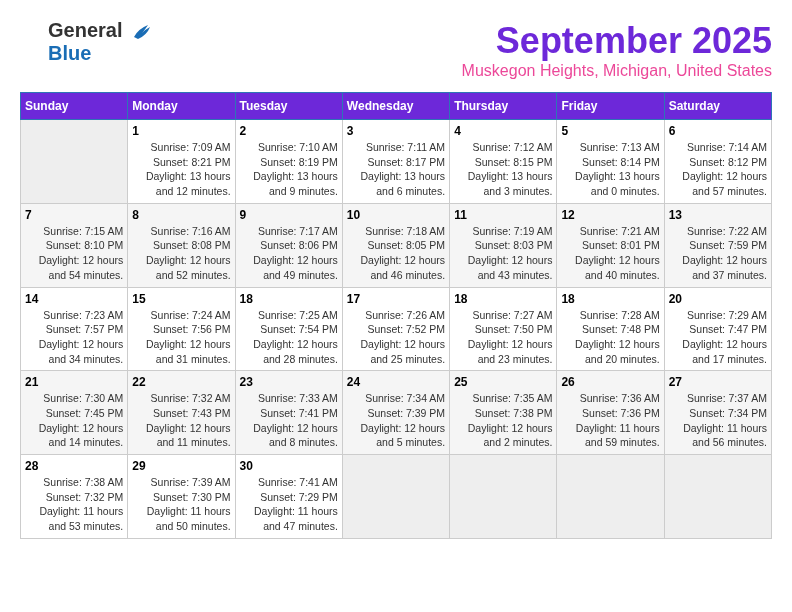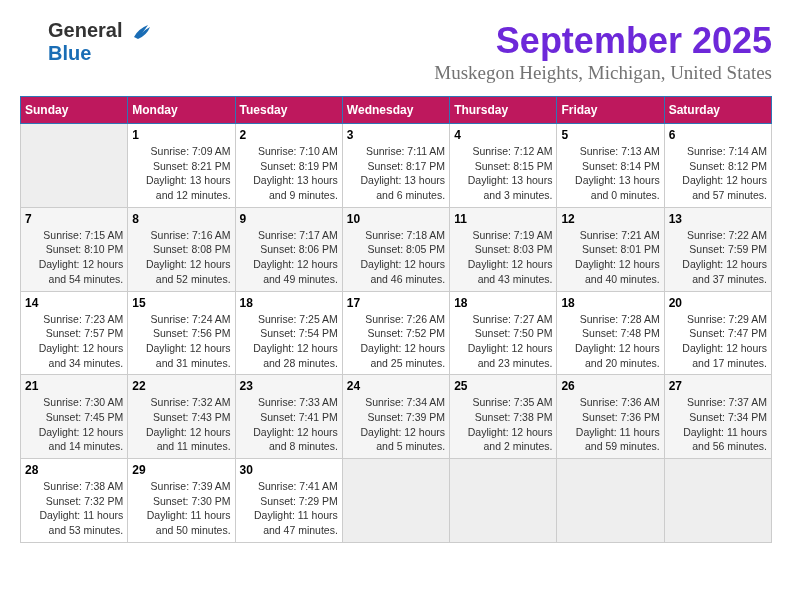--- a/index.html
+++ b/index.html
@@ -18,38 +18,37 @@
     .title-area {
       text-align: right;
       margin-bottom: 4px;
     }
     .month-title {
       font-size: 36px;
       font-weight: bold;
       color: #6d28d9;
     }
     .location-title {
-      font-size: 19px;
-      color: #737373;
-      font-family: Liberation Serif, serif;
+      font-size: 16px;
+      color: #ec4899;
     }
     .top-row {
       display: flex;
       justify-content: space-between;
       align-items: flex-start;
       margin-bottom: 8px;
       margin-left: 28px;
     }
     table {
       width: 100%;
       border-collapse: collapse;
       font-size: 11px;
     }
     thead th {
-      background-color: #be185d;
+      background-color: #6d28d9;
       color: #fff;
       padding: 6px 4px;
       text-align: left;
       font-size: 12px;
       font-weight: bold;
       border: 1px solid #2e75b6;
     }
     tbody td {
       border: 1px solid #ccc;
       vertical-align: top;

